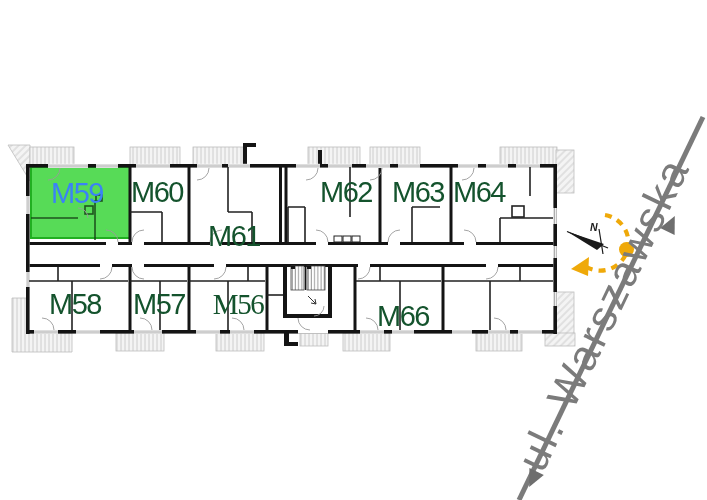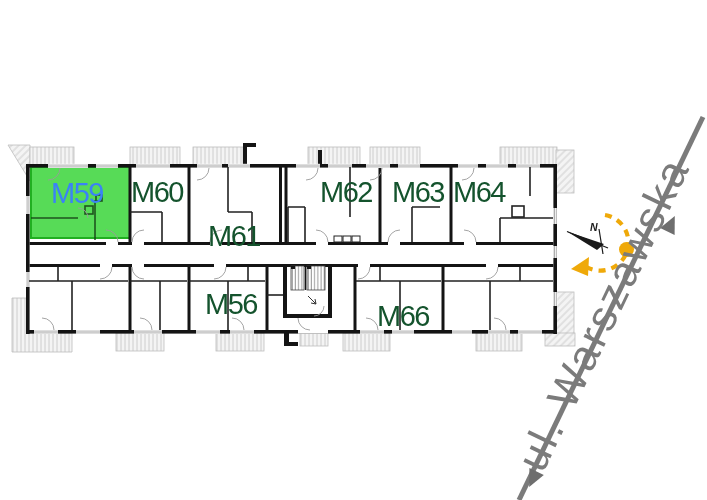--- a/index.html
+++ b/index.html
@@ -274,18 +274,20 @@
     <polygon points="571,269 589,257 588,276" fill="#EFA909"></polygon>
   </g>
 </svg>
 
 <div class="apt-label selected" style="left:77px;top:193px;">M59</div>
 <div class="apt-label" style="left:157px;top:192px;">M60</div>
 <div class="apt-label" style="left:234px;top:192px;margin-top:44px;">M61</div>
 <div class="apt-label" style="left:346px;top:192px;">M62</div>
 <div class="apt-label" style="left:418px;top:192px;">M63</div>
 <div class="apt-label" style="left:479px;top:192px;">M64</div>
-<div class="apt-label" style="left:231px;top:304px;">M56</div>
+<div class="apt-label" style="left:75px;top:304px;">M58</div>
+<div class="apt-label" style="left:159px;top:304px;">M57</div>
+<div class="apt-label" style="left:238px;top:304px;font-family:Liberation Serif, serif;">M56</div>
 <div class="apt-label" style="left:403px;top:316px;">M66</div>
 
 <div class="street-label">ul. Warszawska</div>
 
 </div>
 
 </body></html>

